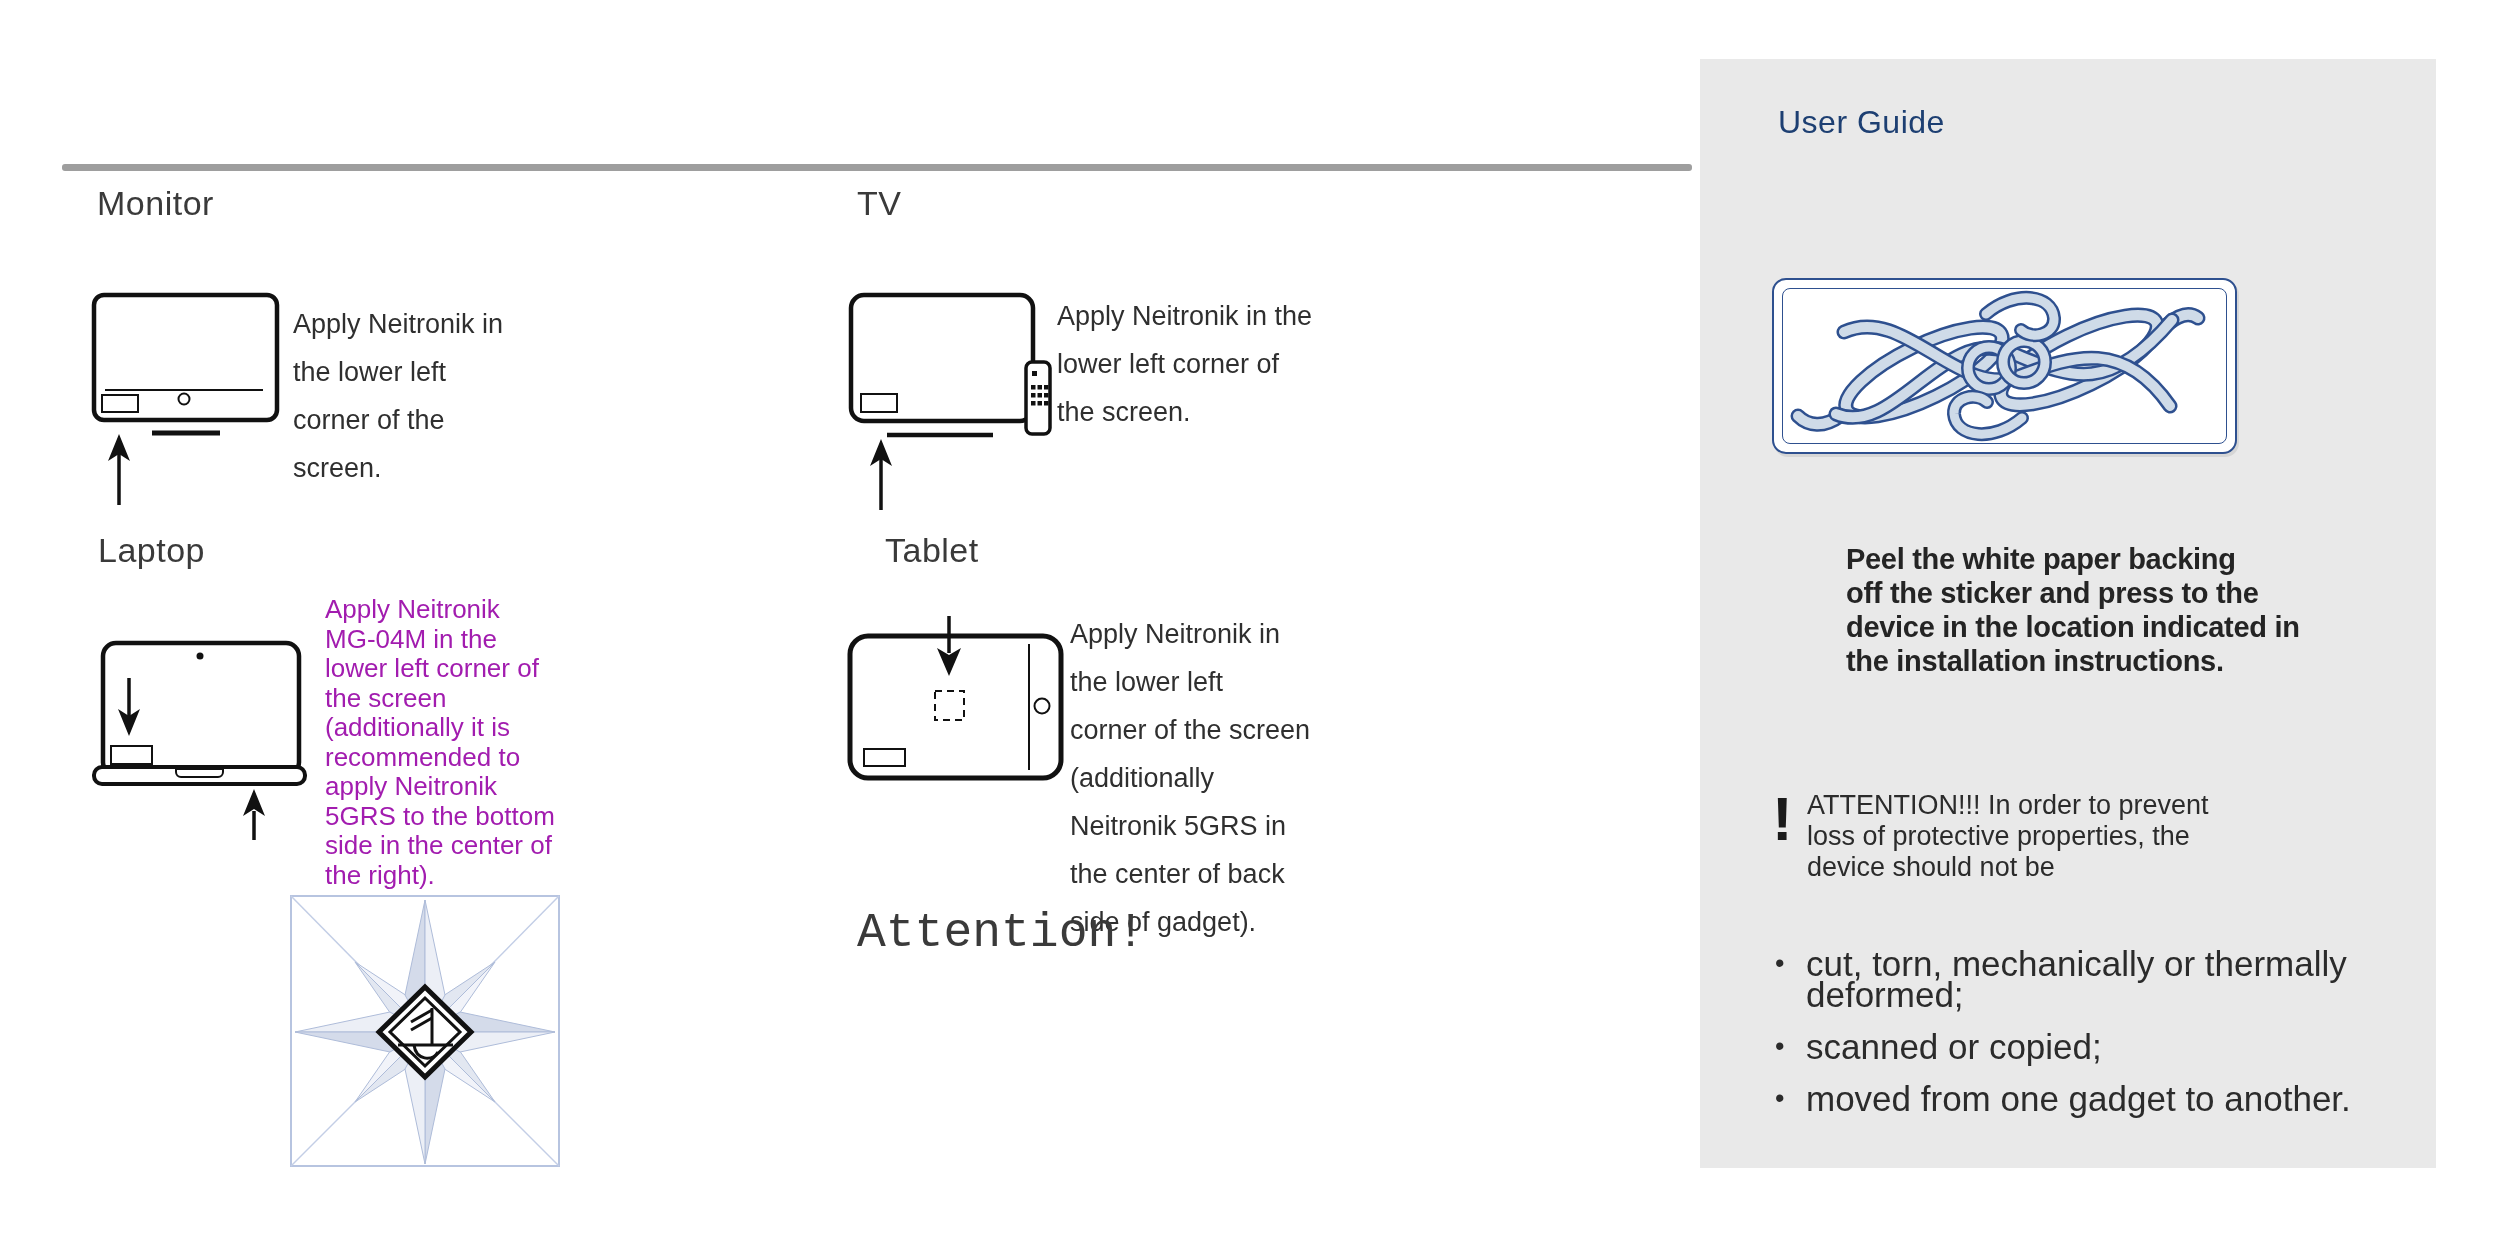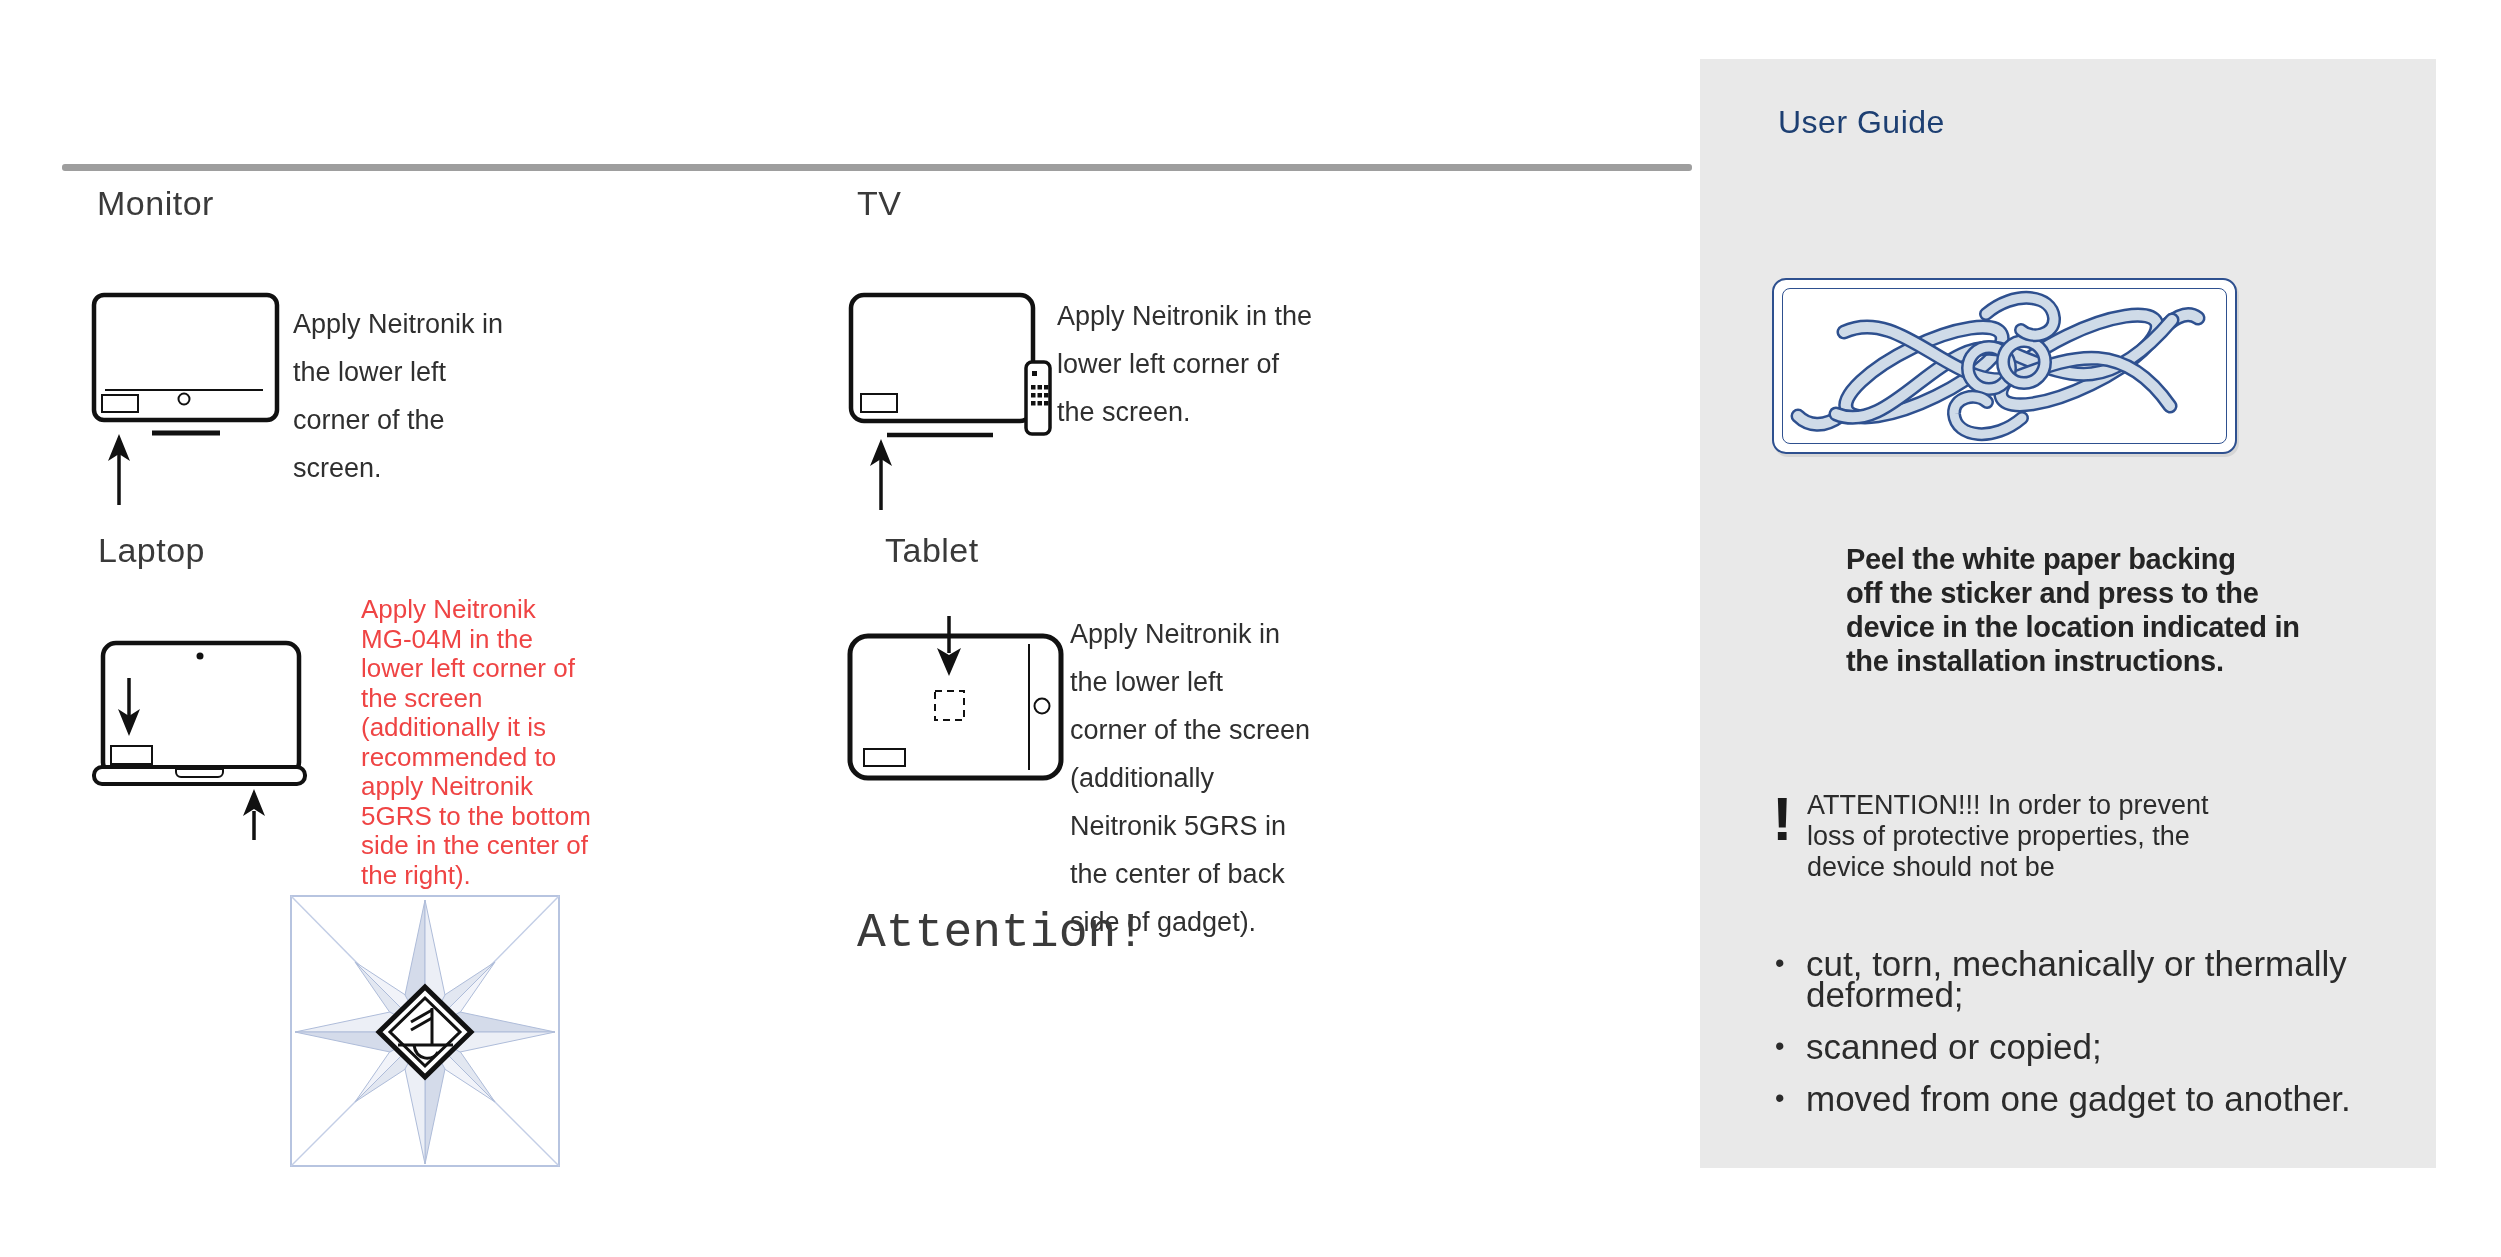--- a/index.html
+++ b/index.html
@@ -3,21 +3,21 @@
 <meta charset="utf-8">
 <style>
   html,body{margin:0;padding:0;background:#ffffff;}
   #canvas{position:relative;width:2501px;height:1257px;background:#ffffff;overflow:hidden;
           font-family:"Liberation Sans",sans-serif;color:#2f2f2f;}
   .abs{position:absolute;}
   .ml{white-space:pre-line;}
   .rule{background:#9e9e9e;height:7px;border-radius:3px;}
   .sec-title{font-size:34px;font-weight:400;color:#3a3a3a;letter-spacing:0.5px;}
   .body-text{font-size:27px;line-height:48px;color:#2f2f2f;}
-  .laptop-text{font-size:26px;line-height:29.5px;color:#ef4444;margin-left:36px;}
+  .laptop-text{font-size:26px;line-height:29.5px;color:#a21caf;}
   .attn-title{font-size:48px;font-weight:400;color:#3a3a3a;}
   .attn-body{font-size:26px;line-height:31px;color:#2f2f2f;}
   #panel{left:1700px;top:59px;width:736px;height:1109px;background:#e9e9e9;}
   .ug-title{font-size:32px;font-weight:400;color:#1d3f72;letter-spacing:0.5px;}
   .peel{font-size:29px;line-height:34px;font-weight:700;color:#242424;letter-spacing:-0.3px;}
   .excl{font-size:62px;font-weight:700;color:#1a1a1a;line-height:62px;}
   .pattn{font-size:27px;line-height:31px;color:#2b2b2b;}
   .bullets{left:1775px;top:948px;width:640px;}
   .bullet-row{display:flex;margin-bottom:21px;}
   .bullet-dot{width:31px;font-size:27px;line-height:31px;color:#2b2b2b;flex:0 0 31px;}

